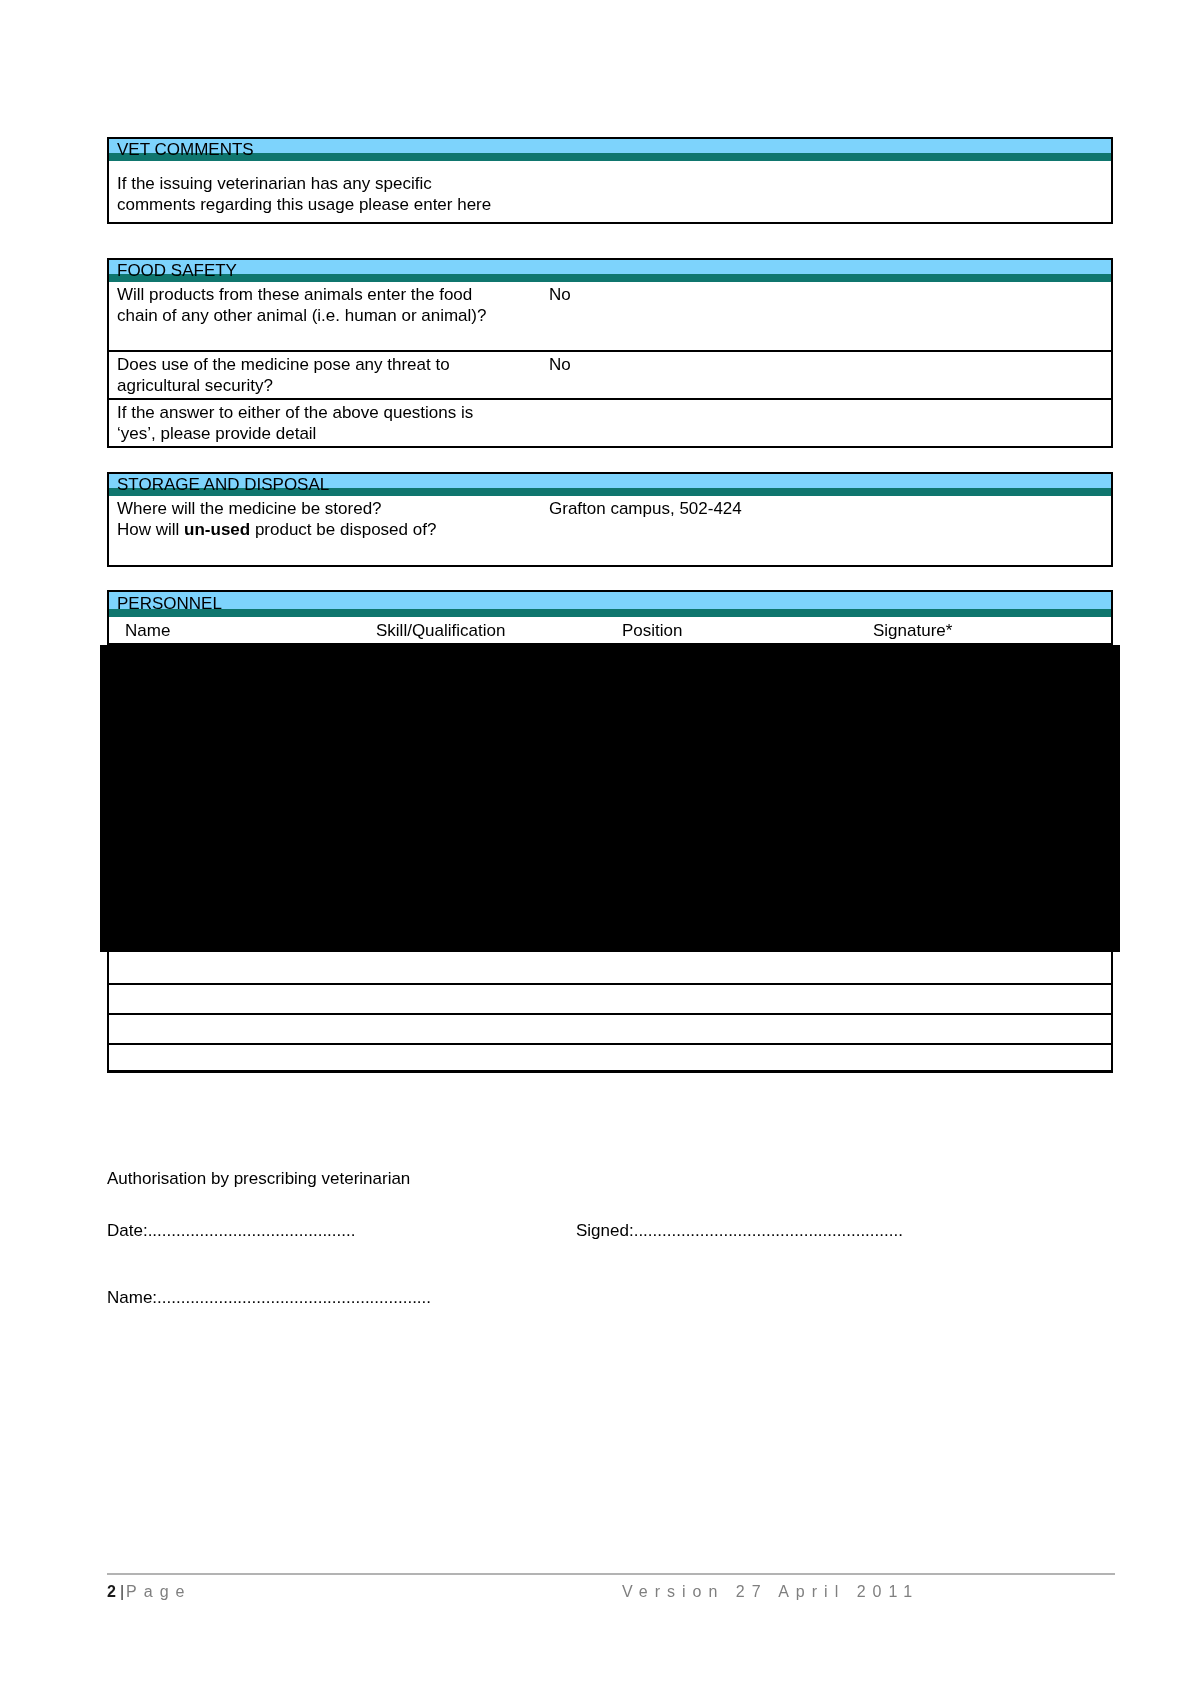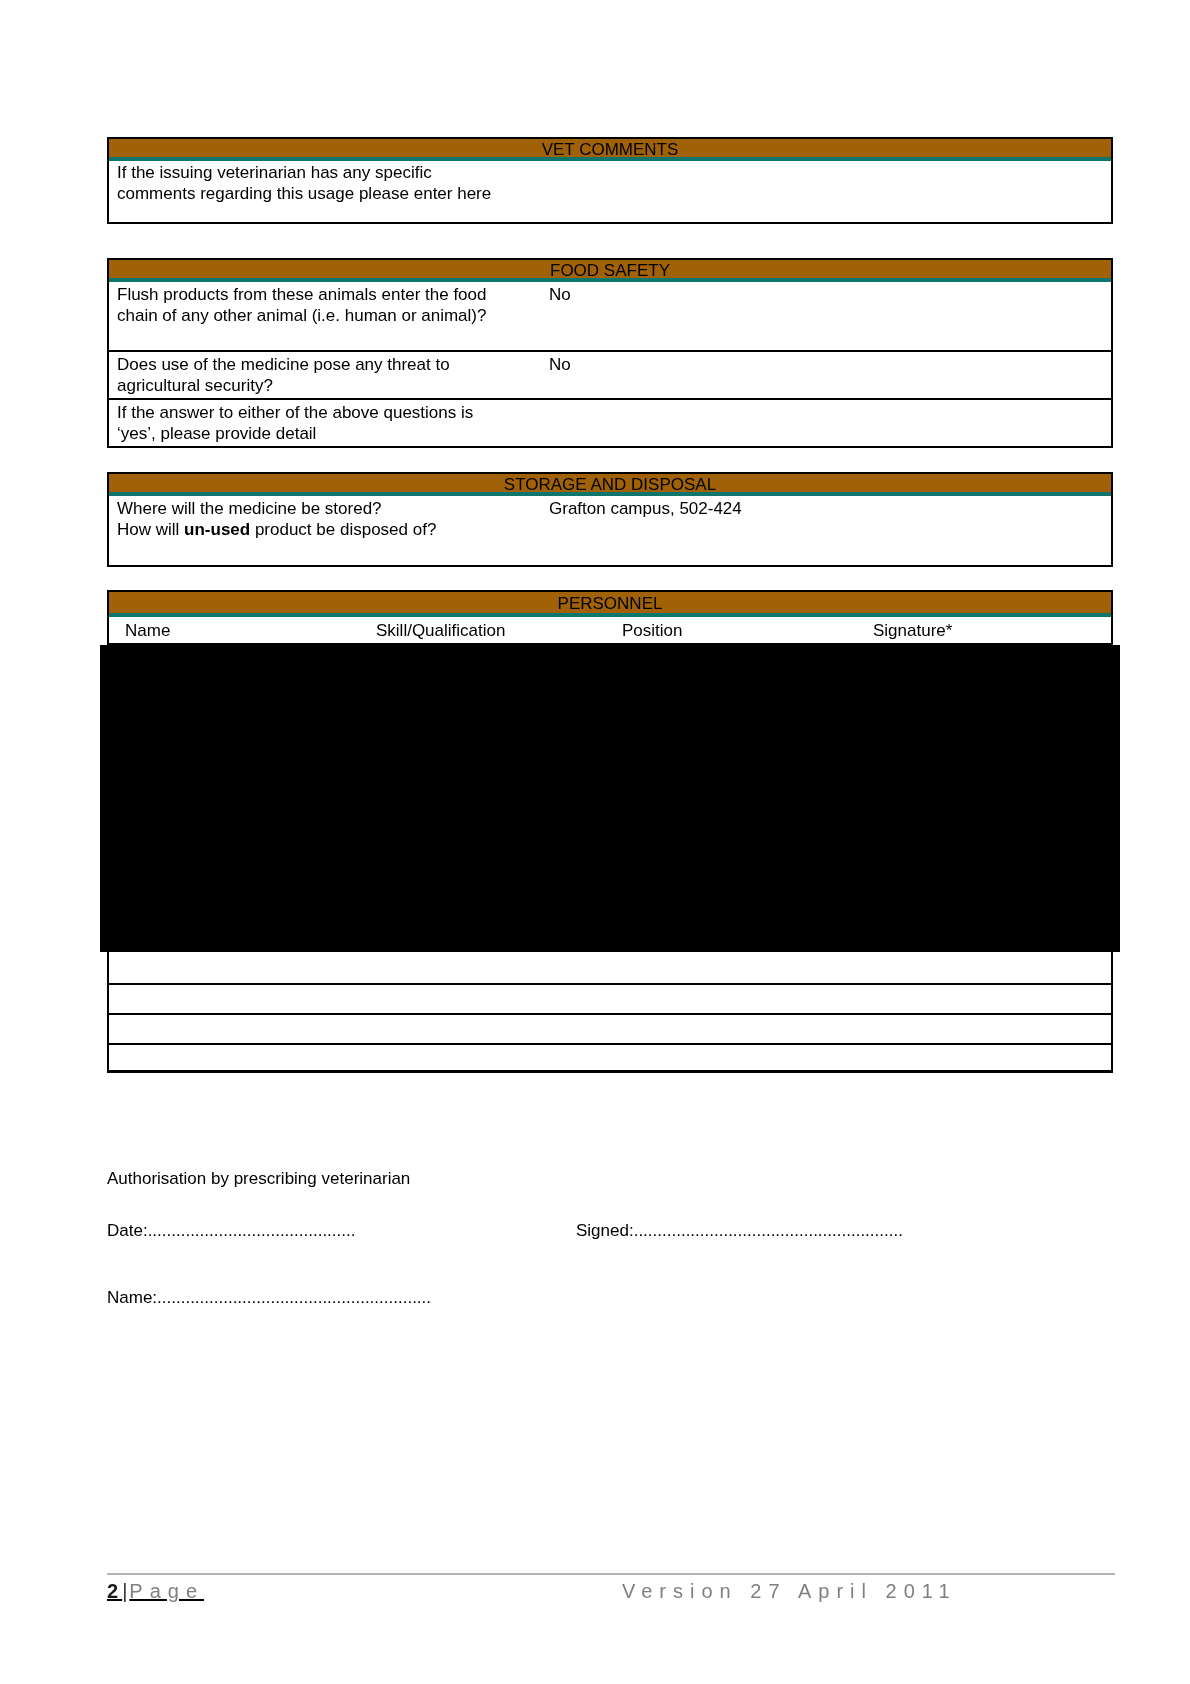--- a/index.html
+++ b/index.html
@@ -13,36 +13,35 @@
   .page {
     position: absolute; left: 0; top: 0;
     width: 1190px; height: 1684px; background: #ffffff;
     font-size: 17px; line-height: 21px;
   }
   .tbl {
     position: absolute; left: 107px; width: 1006px;
     border: 2px solid #000000; background: #ffffff;
   }
   .tbl-head {
-    background: #a16207;
-    border-bottom: 4px solid #0f766e;
+    background: #7dd3fc;
+    border-bottom: 8px solid #0f766e;
     padding: 1px 8px 2px 8px;
     line-height: 19px;
     height: 22px;
-    text-align: center;
   }
   .row { display: flex; border-bottom: 2px solid #000000; }
   .row:last-child { border-bottom: none; }
   .cell-q { width: 440px; padding: 2px 8px; }
   .cell-q .constrain { width: 378px; }
   .cell-a { flex: 1; padding: 2px 8px 2px 0; }
   .cell-a .constrain { width: 470px; }
   
   #vet-table { top: 137px; }
-  #vet-table .body { min-height: 61px; padding: 1px 8px 2px 8px; }
+  #vet-table .body { min-height: 61px; padding: 12px 8px 2px 8px; }
   #vet-table .constrain { width: 378px; }
   
   #food-table { top: 258px; }
   #food-table .r1 { min-height: 70px; }
   #food-table .r2 { min-height: 48px; }
   #food-table .r3 { min-height: 46px; }
   
   #storage-table { top: 472px; }
   #storage-table .body { display: flex; min-height: 69px; }
   
@@ -67,21 +66,21 @@
   }
   .bold { font-weight: bold; }
   
   .statement { position: absolute; left: 107px; top: 1096px; width: 860px; }
   .auth-heading { position: absolute; left: 107px; top: 1168px; }
   .sig-line-row { position: absolute; left: 107px; top: 1220px; width: 1006px; }
   .signed-field { position: absolute; left: 469px; top: 0; }
   .name-row { position: absolute; left: 107px; top: 1287px; }
   
   .footer-line { position: absolute; left: 107px; top: 1573px; width: 1008px; height: 2px; background: #b3b3b3; }
-  .footer { position: absolute; left: 107px; top: 1581px; width: 1008px; font-size: 20px; text-decoration: underline; }
+  .footer { position: absolute; left: 107px; top: 1581px; width: 1008px; font-size: 16px; }
   .footer .pgnum { font-weight: bold; color: #1a1a1a; letter-spacing: 4px; }
   .footer .sep { color: #333333; padding: 0 2px 0 0; }
   .footer .gray-spaced { color: #7f7f7f; letter-spacing: 7px; }
   .footer .version { position: absolute; left: 515px; top: 0; }
 </style>
 </head>
 <body>
 
 <div class="page">
 
@@ -89,21 +88,21 @@
     <div class="tbl-head">VET COMMENTS</div>
     <div class="body">
       <div class="constrain">If the issuing veterinarian has any specific comments regarding this usage please enter here</div>
     </div>
   </div>
 
   <div class="tbl" id="food-table">
     <div class="tbl-head">FOOD SAFETY</div>
     <div class="row r1">
       <div class="cell-q">
-        <div class="constrain">Flush products from these animals enter the food chain of any other animal (i.e. human or animal)?</div>
+        <div class="constrain">Will products from these animals enter the food chain of any other animal (i.e. human or animal)?</div>
       </div>
       <div class="cell-a">No</div>
     </div>
     <div class="row r2">
       <div class="cell-q">
         <div class="constrain">Does use of the medicine pose any threat to agricultural security?</div>
       </div>
       <div class="cell-a">No</div>
     </div>
     <div class="row r3">

